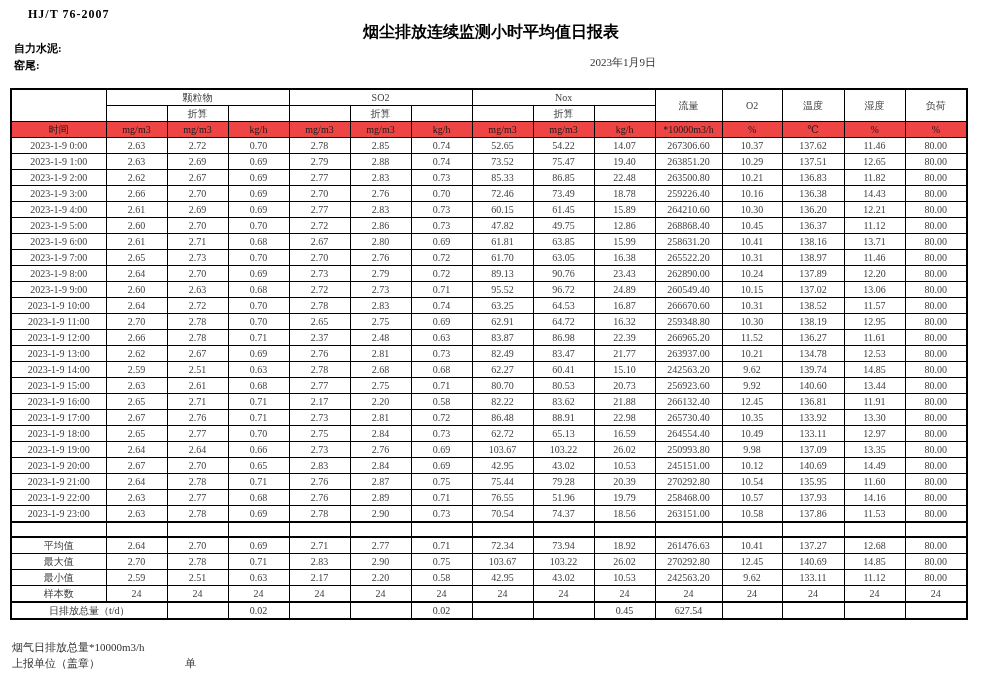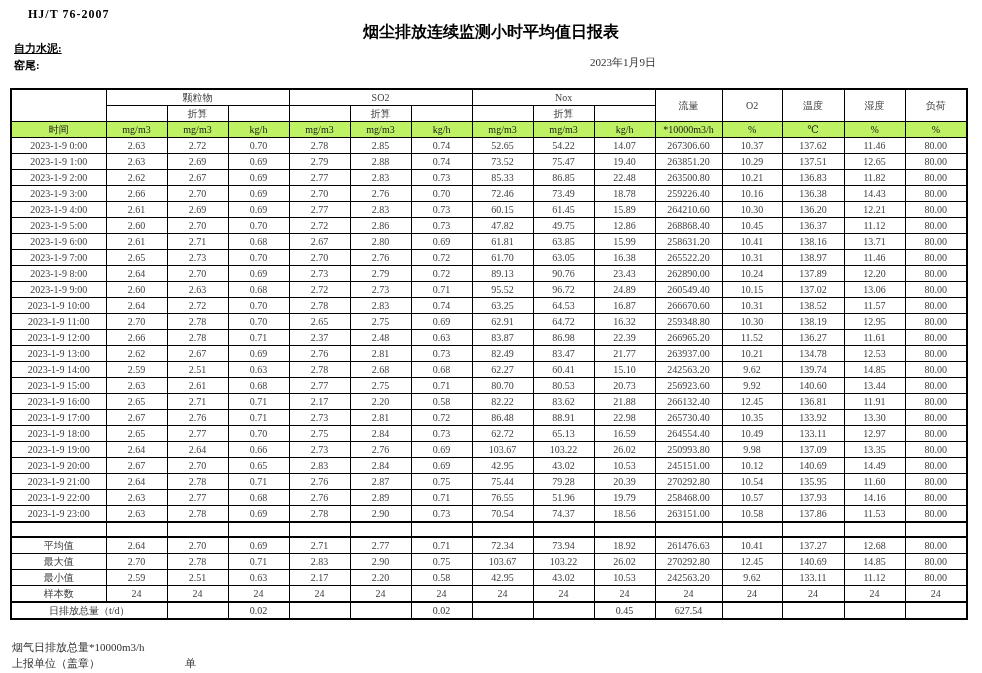--- a/index.html
+++ b/index.html
@@ -5,36 +5,36 @@
   * { margin:0; padding:0; box-sizing:border-box; }
   html,body { background:#fff; }
   #page {
     position:relative; width:982px; height:673px; background:#ffffff;
     font-family:"Liberation Serif","DejaVu Serif",serif; color:#000;
     overflow:hidden;
     padding-left:8px;
   }
   .std-no { position:absolute; left:28px; top:7px; font-size:12px; font-weight:bold; letter-spacing:1px; }
   .title  { position:absolute; left:0; top:22px; width:100%; text-align:center; font-size:16px; font-weight:bold; }
-  .company{ position:absolute; left:14px; top:41px; font-size:11px; font-weight:bold;text-decoration:underline; }
+  .company{ position:absolute; left:14px; top:41px; font-size:11px; font-weight:bold; }
   .loc    { position:absolute; left:14px; top:58px; font-size:11px; font-weight:bold;text-align:right; }
   .date   { position:absolute; left:590px; top:55px; font-size:11px; color:#333; }
 
   table.report {
     position:absolute; left:10px; top:88px;
     border-collapse:collapse; table-layout:fixed; width:955px;
     border:2px solid #000;
   }
   table.report td {
     border:1px solid #000; height:15px; line-height:15px;
     font-size:10px; text-align:center; vertical-align:middle;
     color:#3d3d3d; overflow:hidden; white-space:nowrap; padding:0 1px;
   }
   thead td { color:#1a1a1a; }
-  tr.units-row td { background:#bef264; color:#1a1a1a; }
+  tr.units-row td { background:#ef4444; color:#1a1a1a; }
   tr.r-blank td { border-top:2px solid #000; }
   tr.r-avg td   { border-top:2px solid #000; }
   tr.r-daily td { border-top:2px solid #000; color:#333; }
   td.left { text-align:left; padding-left:4px; }
 
   col.c-time{width:95px;} col.c-d{width:61px;} col.c-flow{width:67px;}
   col.c-o2{width:60px;} col.c-temp{width:62px;} col.c-hum{width:61px;} col.c-load{width:62px;}
 
   .note1 { position:absolute; left:12px; top:640px; font-size:11px; color:#333; }
   .note2 { position:absolute; left:12px; top:656px; font-size:11px; color:#333; }

